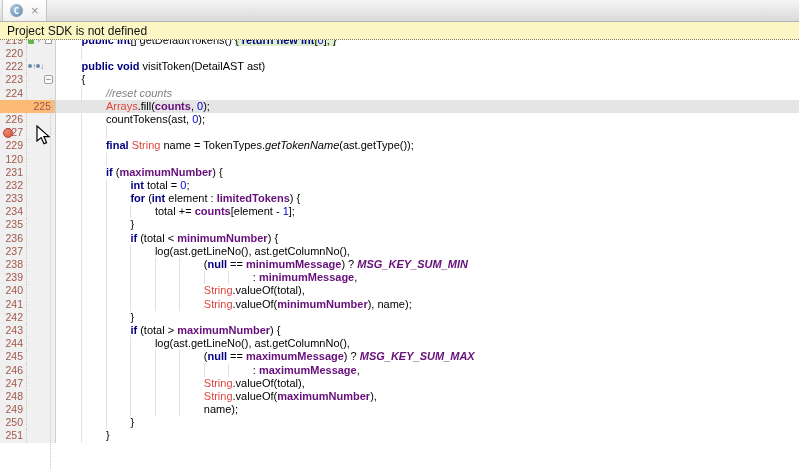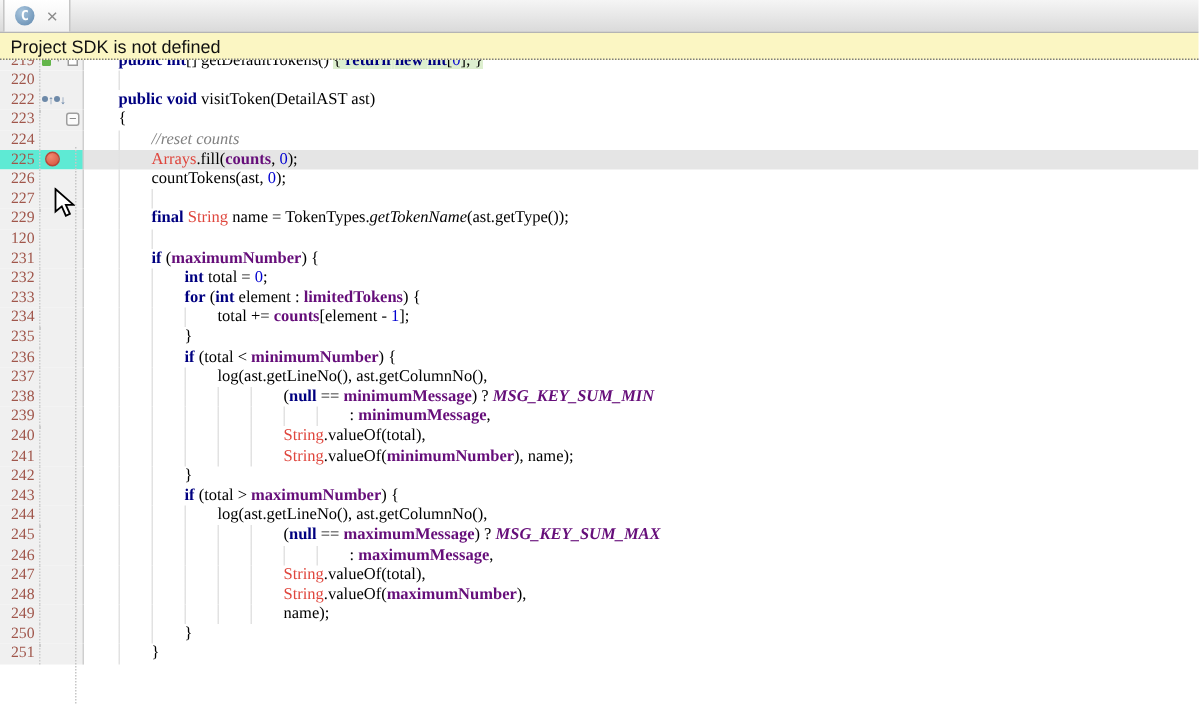--- a/index.html
+++ b/index.html
@@ -40,39 +40,39 @@
   
   .banner {
     height:18px; background:#fbf6c3; border-bottom:1px dotted #7d7d7d;
     display:flex; align-items:center; padding-left:7px;
     font-size:12px; color:#111;
   }
 
   
   .editor {
     position:relative; height:431px; overflow:hidden; background:#fff;
-    font-family:Liberation Serif, serif; font-size:11px;
+    font-family:Liberation Sans, sans-serif; font-size:11px;
   }
   .row { display:flex; height:13.2px; line-height:13.2px; }
   .row.partial { height:7px; overflow:hidden; }
   .row.partial .gut, .row.partial .code { position:relative; top:-6px; height:13.2px; }
   .gut {
     flex:0 0 56px; width:56px; background:#f0f0f0;
     border-right:1px solid #cfcfcf; display:flex;
   }
   .lnum {
     flex:0 0 27px; text-align:right; padding-right:3px;
     color:#a0564b; font-size:10.5px; border-right:1px dotted #cccccc;
   }
   .gicons { flex:0 0 17px; position:relative; }
   .gfold { flex:0 0 9px; position:relative; }
   .code { flex:1; white-space:pre; padding-left:1px; color:#000; }
 
   .row.bp .code { background:#e5e5e5; }
-  .row.bp .gut  { background:#5eead4; }
+  .row.bp .gut  { background:#fdba74;flex-direction:column; }
 
   
   .tk-k  { color:#000080; font-weight:bold; }
   .tk-p  { color:#000000; }
   .tk-e  { color:#df463d; }
   .tk-f  { color:#660e7a; font-weight:bold; }
   .tk-sc { color:#660e7a; font-weight:bold; font-style:italic; }
   .tk-sm { font-style:italic; }
   .tk-n  { color:#0000d0; }
   .tk-c  { color:#808080; font-style:italic; }

